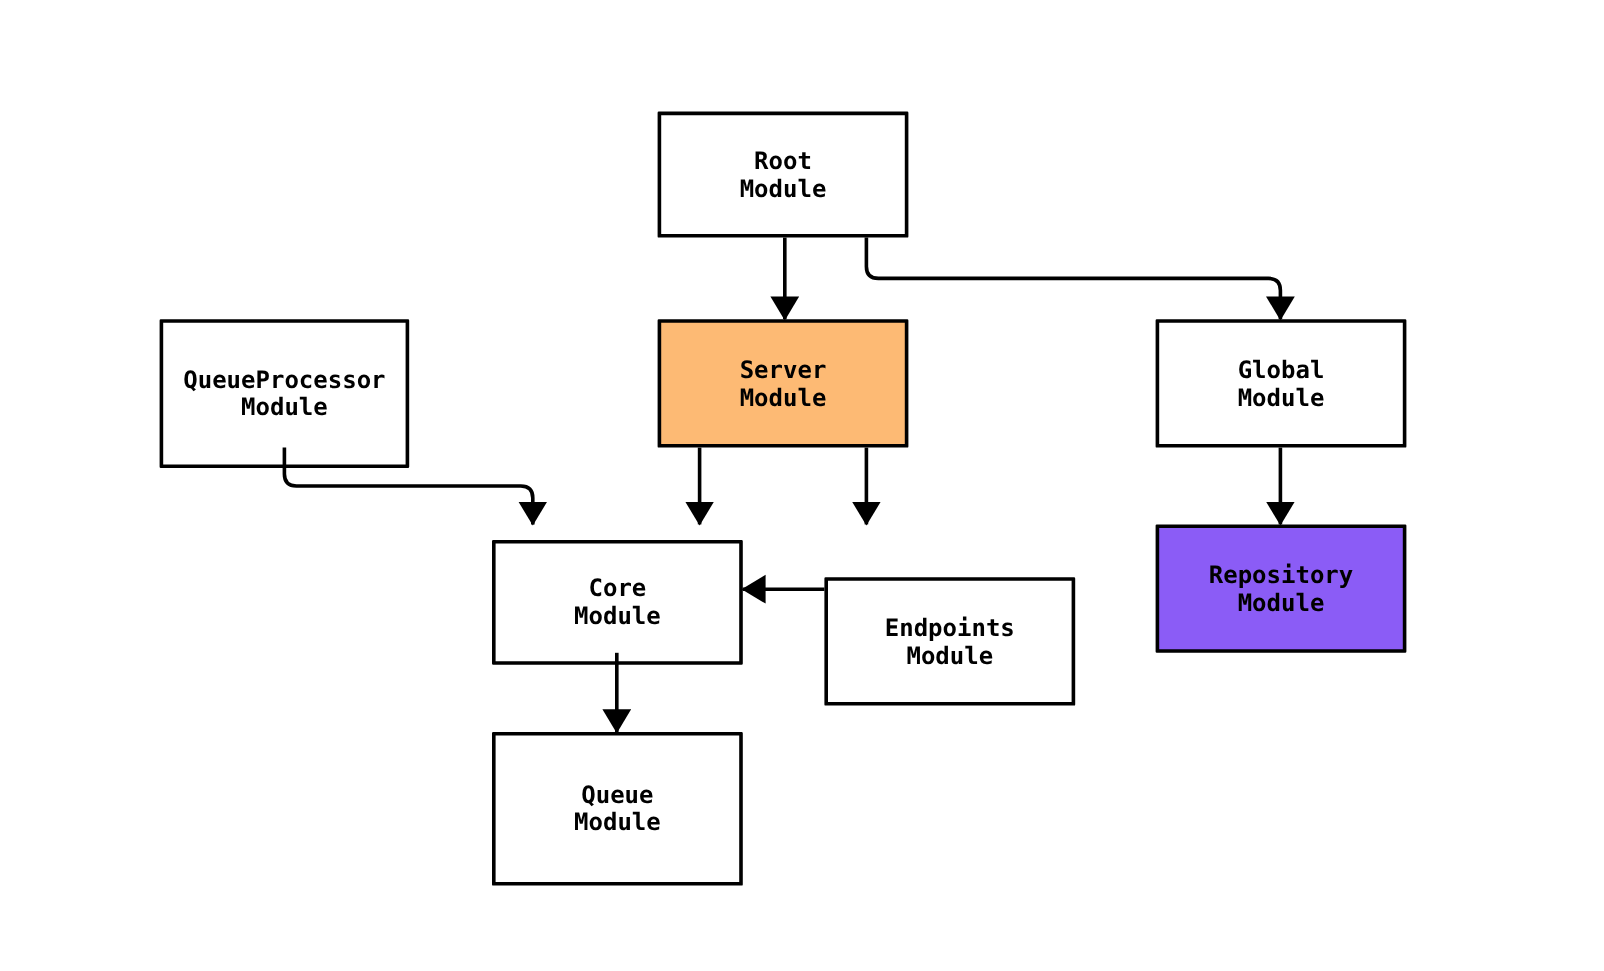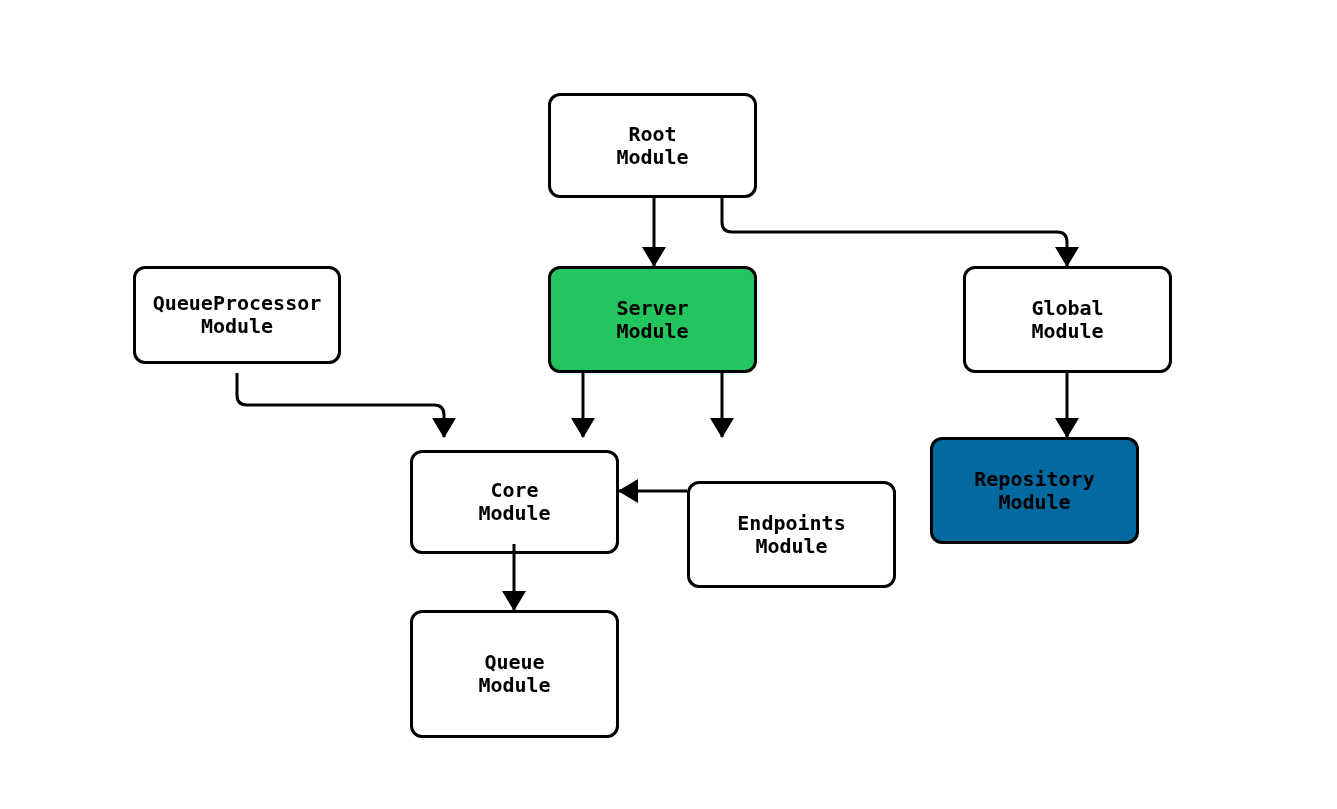--- a/index.html
+++ b/index.html
@@ -12,21 +12,21 @@
     width: 1337px;
     height: 809px;
     background: #ffffff;
     overflow: hidden;
   }
   .node {
     position: absolute;
     box-sizing: border-box;
     background: #ffffff;
     border: 3px solid #000000;
-    border-radius: 12px;
+    border-radius: 1px;
     display: flex;
     flex-direction: column;
     align-items: center;
     justify-content: center;
     text-align: center;
     font-family: "DejaVu Sans Mono", "Liberation Mono", monospace;
     font-weight: bold;
     font-size: 20px;
     line-height: 23px;
     color: #000000;
@@ -56,41 +56,41 @@
       <path d="M583,373 L583,437" fill="none" stroke="#000000" stroke-width="3" marker-end="url(#arrowhead)"></path>
       <path d="M722,373 L722,437" fill="none" stroke="#000000" stroke-width="3" marker-end="url(#arrowhead)"></path>
       <path d="M687,491 L619,491" fill="none" stroke="#000000" stroke-width="3" marker-end="url(#arrowhead)"></path>
       <path d="M1067,373 L1067,437" fill="none" stroke="#000000" stroke-width="3" marker-end="url(#arrowhead)"></path>
       <path d="M514,544 L514,610" fill="none" stroke="#000000" stroke-width="3" marker-end="url(#arrowhead)"></path>
     </svg>
 <div class="node" style="left: 548px; top: 93px; width: 209px; height: 105px; background: rgb(255, 255, 255); border-color: rgb(0, 0, 0);">
       <div>Root</div>
       <div>Module</div>
     </div>
-    <div class="node" style="left: 133px; top: 266px; width: 208px; height: 98px; background: rgb(255, 255, 255); border-color: rgb(0, 0, 0);">
+    <div class="node" style="left: 133px; top: 266px; width: 208px; height: 124px; background: rgb(255, 255, 255); border-color: rgb(0, 0, 0);">
       <div>QueueProcessor</div>
       <div>Module</div>
     </div>
-    <div class="node" style="left: 548px; top: 266px; width: 209px; height: 107px; background: #22c55e; border-color: rgb(0, 0, 0); text-align: right;">
+    <div class="node" style="left: 548px; top: 266px; width: 209px; height: 107px; background: #fdba74; border-color: rgb(0, 0, 0); text-align: right;">
       <div>Server</div>
       <div>Module</div>
     </div>
     <div class="node" style="left: 963px; top: 266px; width: 209px; height: 107px; background: rgb(255, 255, 255); border-color: rgb(0, 0, 0);">
       <div>Global</div>
       <div>Module</div>
     </div>
     <div class="node" style="left: 410px; top: 450px; width: 209px; height: 104px; background: rgb(255, 255, 255); border-color: rgb(0, 0, 0); text-align: center;">
       <div>Core</div>
       <div>Module</div>
     </div>
     <div class="node" style="left: 687px; top: 437px; width: 209px; height: 107px; background: rgb(255, 255, 255); border-color: rgb(0, 0, 0); margin-top: 44px;">
       <div>Endpoints</div>
       <div>Module</div>
     </div>
-    <div class="node" style="left: 930px; top: 437px; width: 209px; height: 107px; background: #0369a1; border-color: rgb(0, 0, 0);">
+    <div class="node" style="left: 963px; top: 437px; width: 209px; height: 107px; background: #8b5cf6; border-color: rgb(0, 0, 0);">
       <div>Repository</div>
       <div>Module</div>
     </div>
     <div class="node" style="left: 410px; top: 610px; width: 209px; height: 128px; background: rgb(255, 255, 255); border-color: rgb(0, 0, 0);">
       <div>Queue</div>
       <div>Module</div>
     </div>
   </div>
 
 </body></html>

